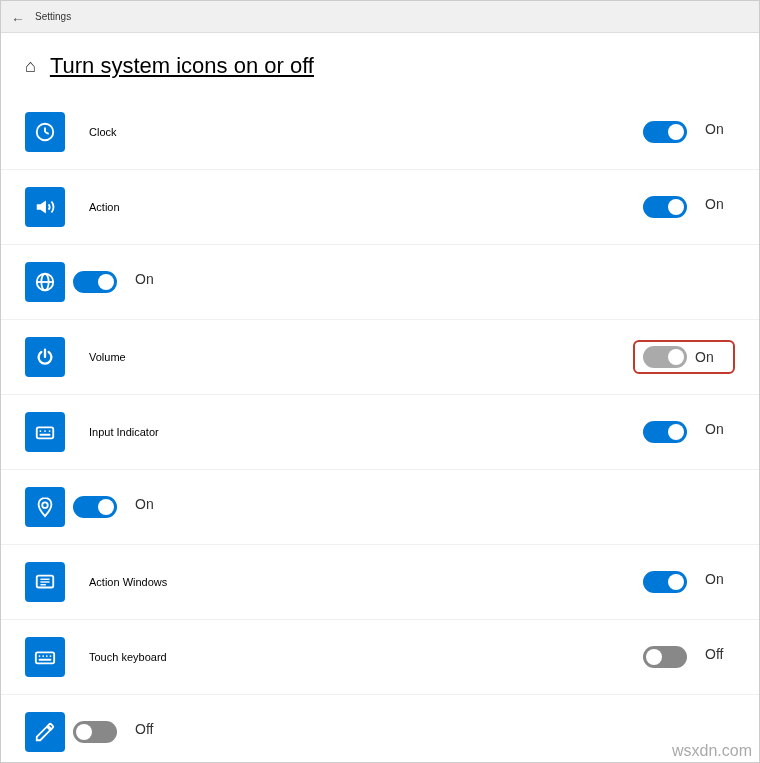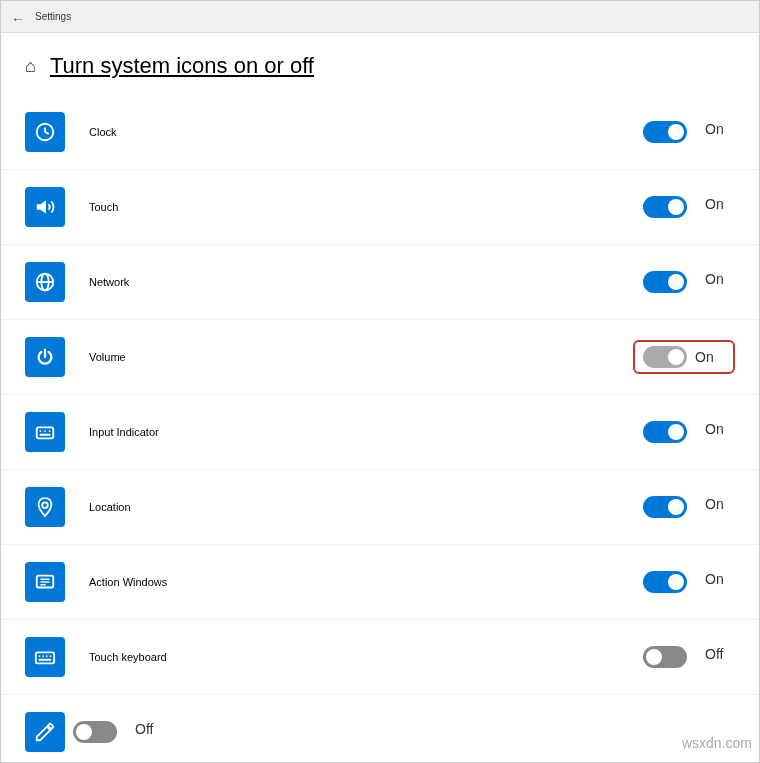--- a/index.html
+++ b/index.html
@@ -150,23 +150,23 @@
     .toggle.power-off {
       background: #aaa;
     }
     .toggle.power-off .toggle-knob {
       left: 25px;
     }
 
     
     .watermark {
       position: fixed;
-      bottom: 12px;
+      bottom: 3px;
       right: 8px;
-      font-size: 14px;
+      font-size: 16px;
       color: #aaa;
       font-family: Arial, sans-serif;
     }
   </style>
 </head>
 <body>
 
 <div class="title-bar">
   <span class="back-btn">←</span>
   <span class="title-text">Settings</span>
@@ -197,37 +197,36 @@
         </div>
       </div>
       <div class="settings-item">
         <div class="icon-box">
           <svg width="22" height="22" viewBox="0 0 24 24" fill="white">
             <polygon points="3,9 3,15 7,15 13,19 13,5 7,9" fill="white"></polygon>
             <path d="M16 9a5 5 0 0 1 0 6" stroke="white" stroke-width="2" fill="none"></path>
             <path d="M19 6a9 9 0 0 1 0 12" stroke="white" stroke-width="2" fill="none"></path>
           </svg>
         </div>
-        <div class="item-label">Touch</div>
+        <div class="item-label">Action</div>
         <div class="toggle-area">
           <div class="toggle on">
             <div class="toggle-knob"></div>
           </div>
           <span class="toggle-label">On</span>
         </div>
       </div>
       <div class="settings-item">
         <div class="icon-box">
           <svg width="22" height="22" viewBox="0 0 24 24" fill="none">
             <circle cx="12" cy="12" r="9" stroke="white" stroke-width="2"></circle>
             <ellipse cx="12" cy="12" rx="4" ry="9" stroke="white" stroke-width="2"></ellipse>
             <line x1="3" y1="12" x2="21" y2="12" stroke="white" stroke-width="2"></line>
           </svg>
         </div>
-        <div class="item-label">Network</div>
         <div class="toggle-area">
           <div class="toggle on">
             <div class="toggle-knob"></div>
           </div>
           <span class="toggle-label">On</span>
         </div>
       </div>
       <div class="settings-item">
         <div class="icon-box">
           <svg width="22" height="22" viewBox="0 0 24 24" fill="none">
@@ -263,21 +262,20 @@
           <span class="toggle-label">On</span>
         </div>
       </div>
       <div class="settings-item">
         <div class="icon-box">
           <svg width="22" height="22" viewBox="0 0 24 24" fill="none">
             <circle cx="12" cy="10" r="3" stroke="white" stroke-width="2"></circle>
             <path d="M12 2C8.13 2 5 5.13 5 9c0 5.25 7 13 7 13s7-7.75 7-13c0-3.87-3.13-7-7-7z" stroke="white" stroke-width="2" fill="none"></path>
           </svg>
         </div>
-        <div class="item-label">Location</div>
         <div class="toggle-area">
           <div class="toggle on">
             <div class="toggle-knob"></div>
           </div>
           <span class="toggle-label">On</span>
         </div>
       </div>
       <div class="settings-item">
         <div class="icon-box">
           <svg width="22" height="22" viewBox="0 0 24 24" fill="none">

